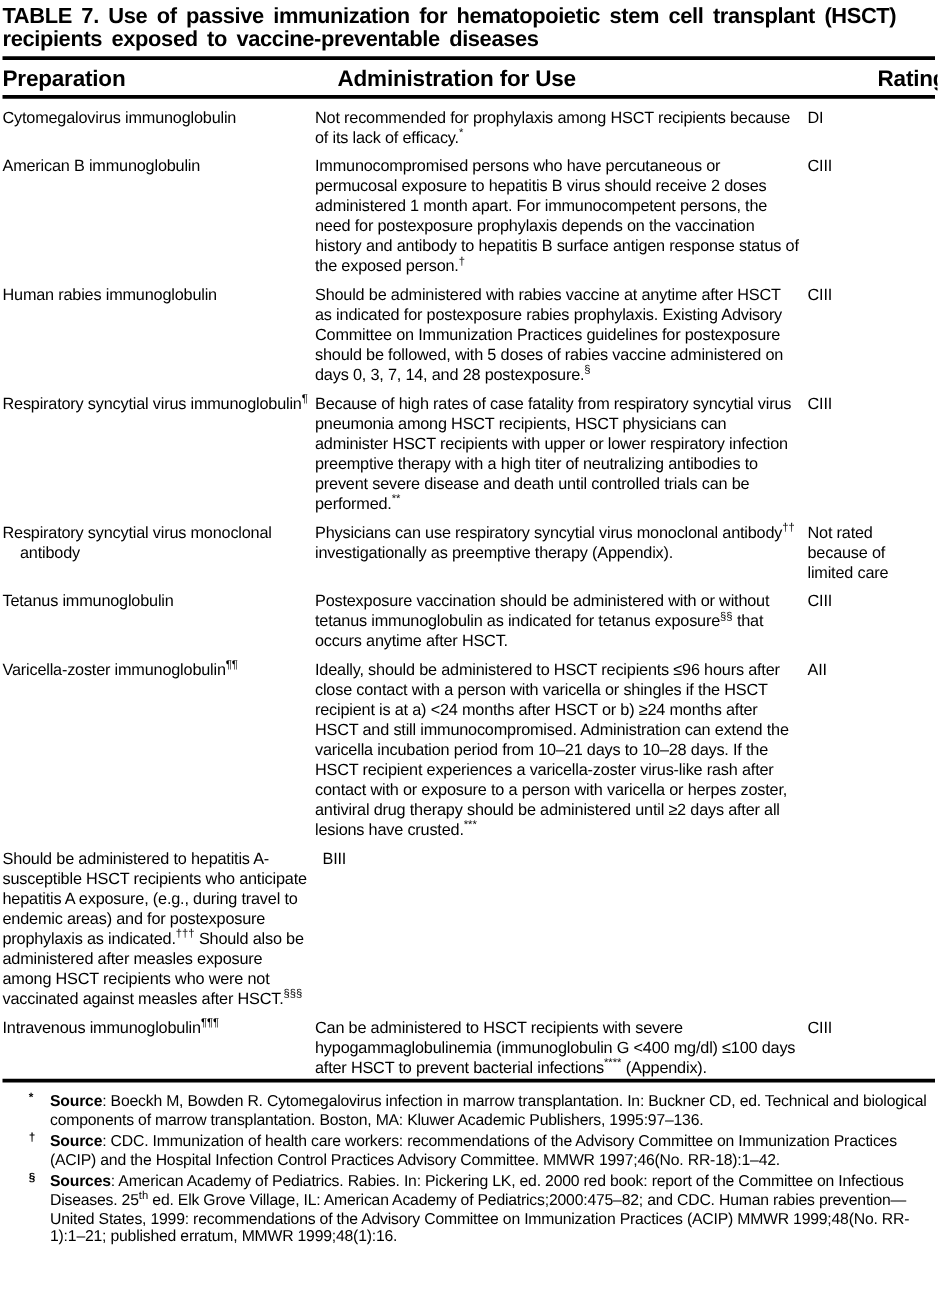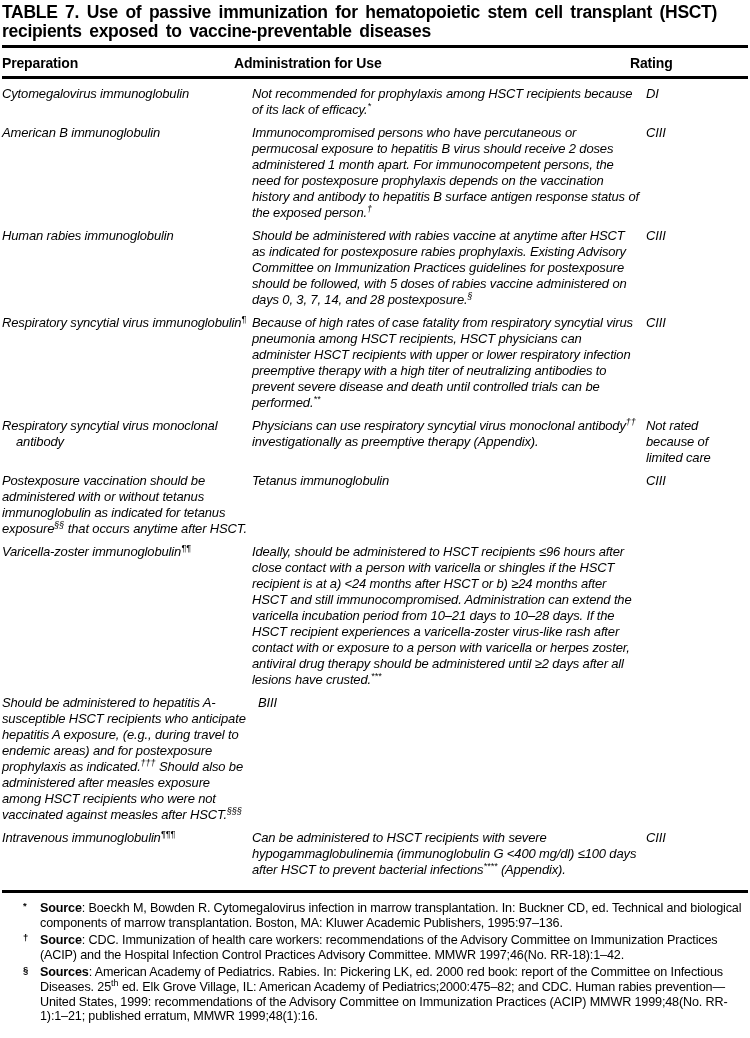--- a/index.html
+++ b/index.html
@@ -10,24 +10,24 @@
     letter-spacing:-0.15px;
   }
   .page{padding:0 2px;width:746px;}
   .title{
     font-weight:bold;font-size:17.5px;line-height:19px;
     margin:3px 0 4px 0;letter-spacing:-0.3px;word-spacing:3px;
   }
   .rule{height:3px;background:#000;}
   .rule.header-rule{height:3px;}
   .grid{display:grid;grid-template-columns:250px 388px 108px;}
-  .thead{font-weight:bold;font-size:14px;line-height:16px;padding:7px 0 5px 0;}
+  .thead{font-weight:bold;font-size:18px;line-height:16px;padding:7px 0 5px 0;gap:36px;}
   .th-rec{position:relative;left:-18px;}
   .th-rating{position:relative;left:-10px;}
-  .tbody{padding-bottom:12px;font-style:italic;}
+  .tbody{padding-bottom:1px;}
   .trow{font-size:13px;line-height:16px;margin-top:7px;}
   .cell{white-space:normal;}
   .prep{padding-left:14px;text-indent:-14px;}
   .rating{padding-left:6px;}
   sup{font-size:9px;line-height:0;vertical-align:super;letter-spacing:0;}
   .footnotes{padding:5px 0 0 0;}
   .fn{
     position:relative;font-size:12.6px;line-height:14.6px;
     padding-left:38px;margin-top:3px;
   }
@@ -71,27 +71,28 @@
         <div class="cell prep">Respiratory syncytial virus immunoglobulin<sup>¶</sup></div>
         <div class="cell rec">Because of high rates of case fatality from respiratory syncytial virus pneumonia among HSCT recipients, HSCT physicians can administer HSCT recipients with upper or lower respiratory infection preemptive therapy with a high titer of neutralizing antibodies to prevent severe disease and death until controlled trials can be performed.<sup>**</sup></div>
         <div class="cell rating">CIII</div>
       </div>
       <div class="grid trow">
         <div class="cell prep">Respiratory syncytial virus monoclonal antibody</div>
         <div class="cell rec">Physicians can use respiratory syncytial virus monoclonal antibody<sup>††</sup> investigationally as preemptive therapy (Appendix).</div>
         <div class="cell rating">Not rated because of limited care</div>
       </div>
       <div class="grid trow">
+        <div class="cell prep">Tetanus immunoglobulin</div>
         <div class="cell rec">Postexposure vaccination should be administered with or without tetanus immunoglobulin as indicated for tetanus exposure<sup>§§</sup> that occurs anytime after HSCT.</div>
-        <div class="cell prep">Tetanus immunoglobulin</div>
         <div class="cell rating">CIII</div>
       </div>
       <div class="grid trow">
         <div class="cell prep">Varicella-zoster immunoglobulin<sup>¶¶</sup></div>
         <div class="cell rec">Ideally, should be administered to HSCT recipients ≤96 hours after close contact with a person with varicella or shingles if the HSCT recipient is at a) &lt;24 months after HSCT or b) ≥24 months after HSCT and still immunocompromised. Administration can extend the varicella incubation period from 10–21 days to 10–28 days. If the HSCT recipient experiences a varicella-zoster virus-like rash after contact with or exposure to a person with varicella or herpes zoster, antiviral drug therapy should be administered until ≥2 days after all lesions have crusted.<sup>***</sup></div>
+        <div class="cell rating">AII</div>
       </div>
       <div class="grid trow">
         <div class="cell rec">Should be administered to hepatitis A-susceptible HSCT recipients who anticipate hepatitis A exposure, (e.g., during travel to endemic areas) and for postexposure prophylaxis as indicated.<sup>†††</sup>  Should also be administered after measles exposure among HSCT recipients who were not vaccinated against measles after HSCT.<sup>§§§</sup></div>
         <div class="cell rating">BIII</div>
       </div>
       <div class="grid trow">
         <div class="cell prep">Intravenous immunoglobulin<sup>¶¶¶</sup></div>
         <div class="cell rec">Can be administered to HSCT recipients with severe hypogammaglobulinemia (immunoglobulin G &lt;400 mg/dl) ≤100 days after HSCT to prevent bacterial infections<sup>****</sup> (Appendix).</div>
         <div class="cell rating">CIII</div>
       </div>

